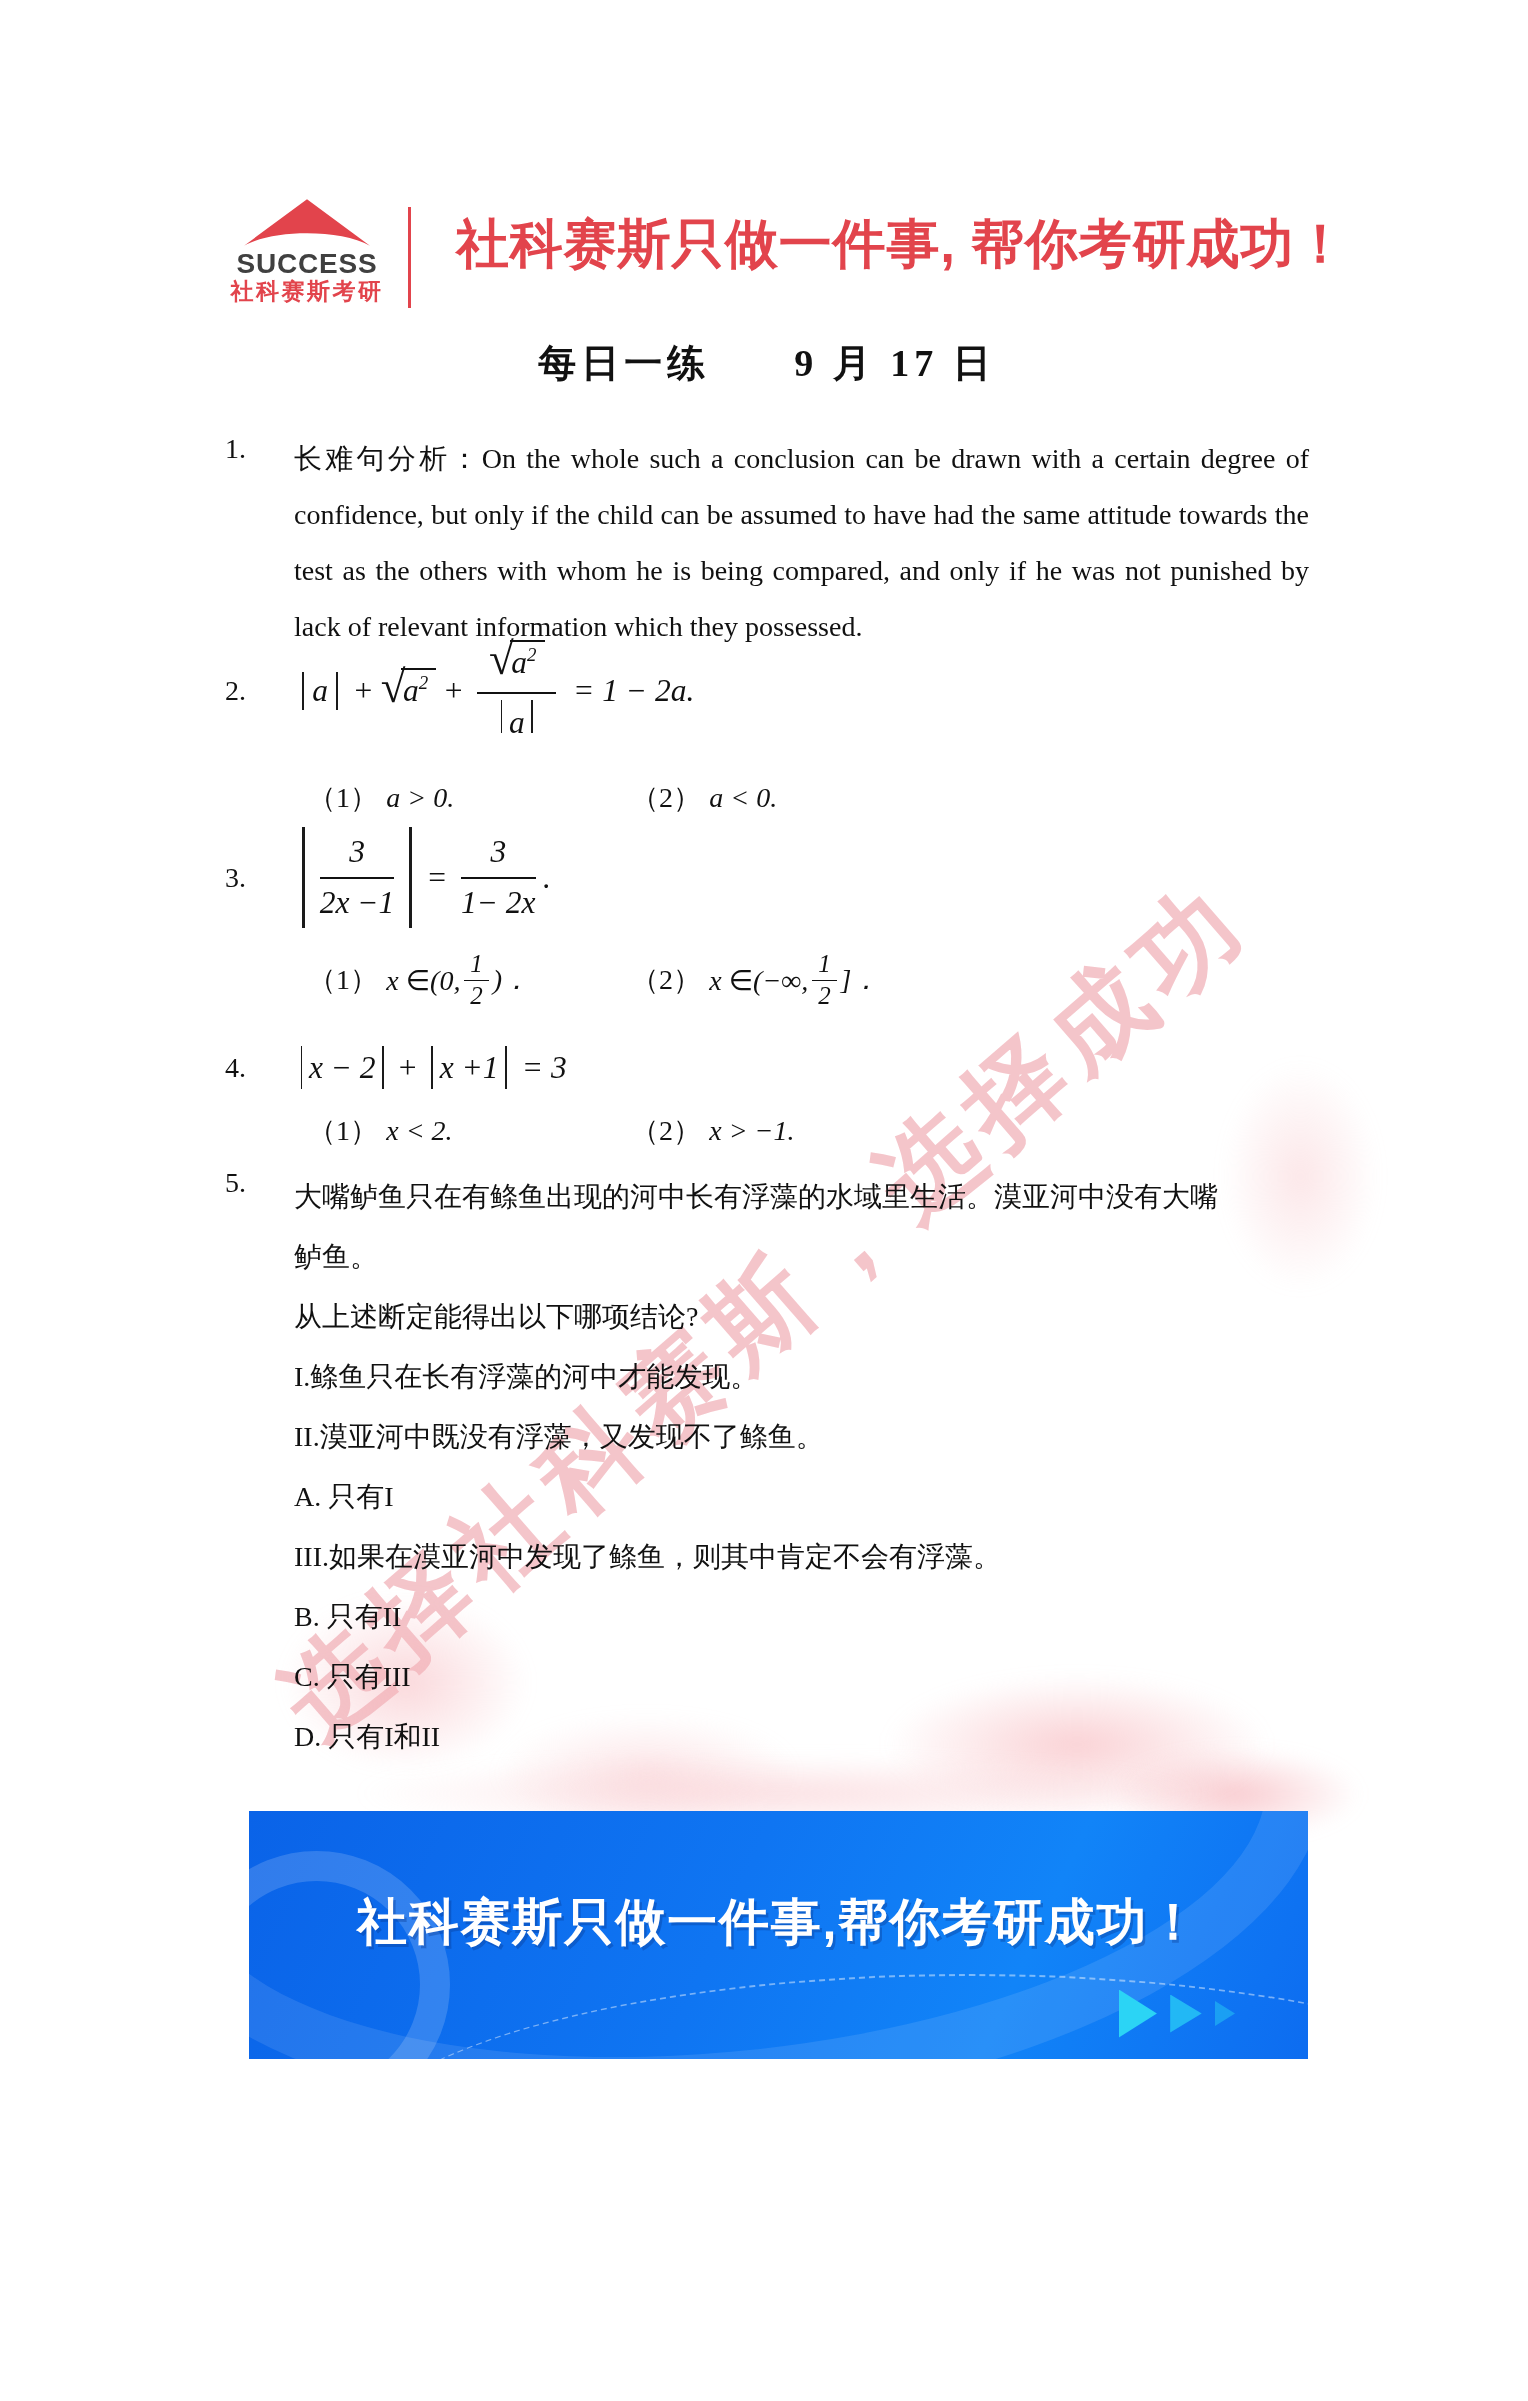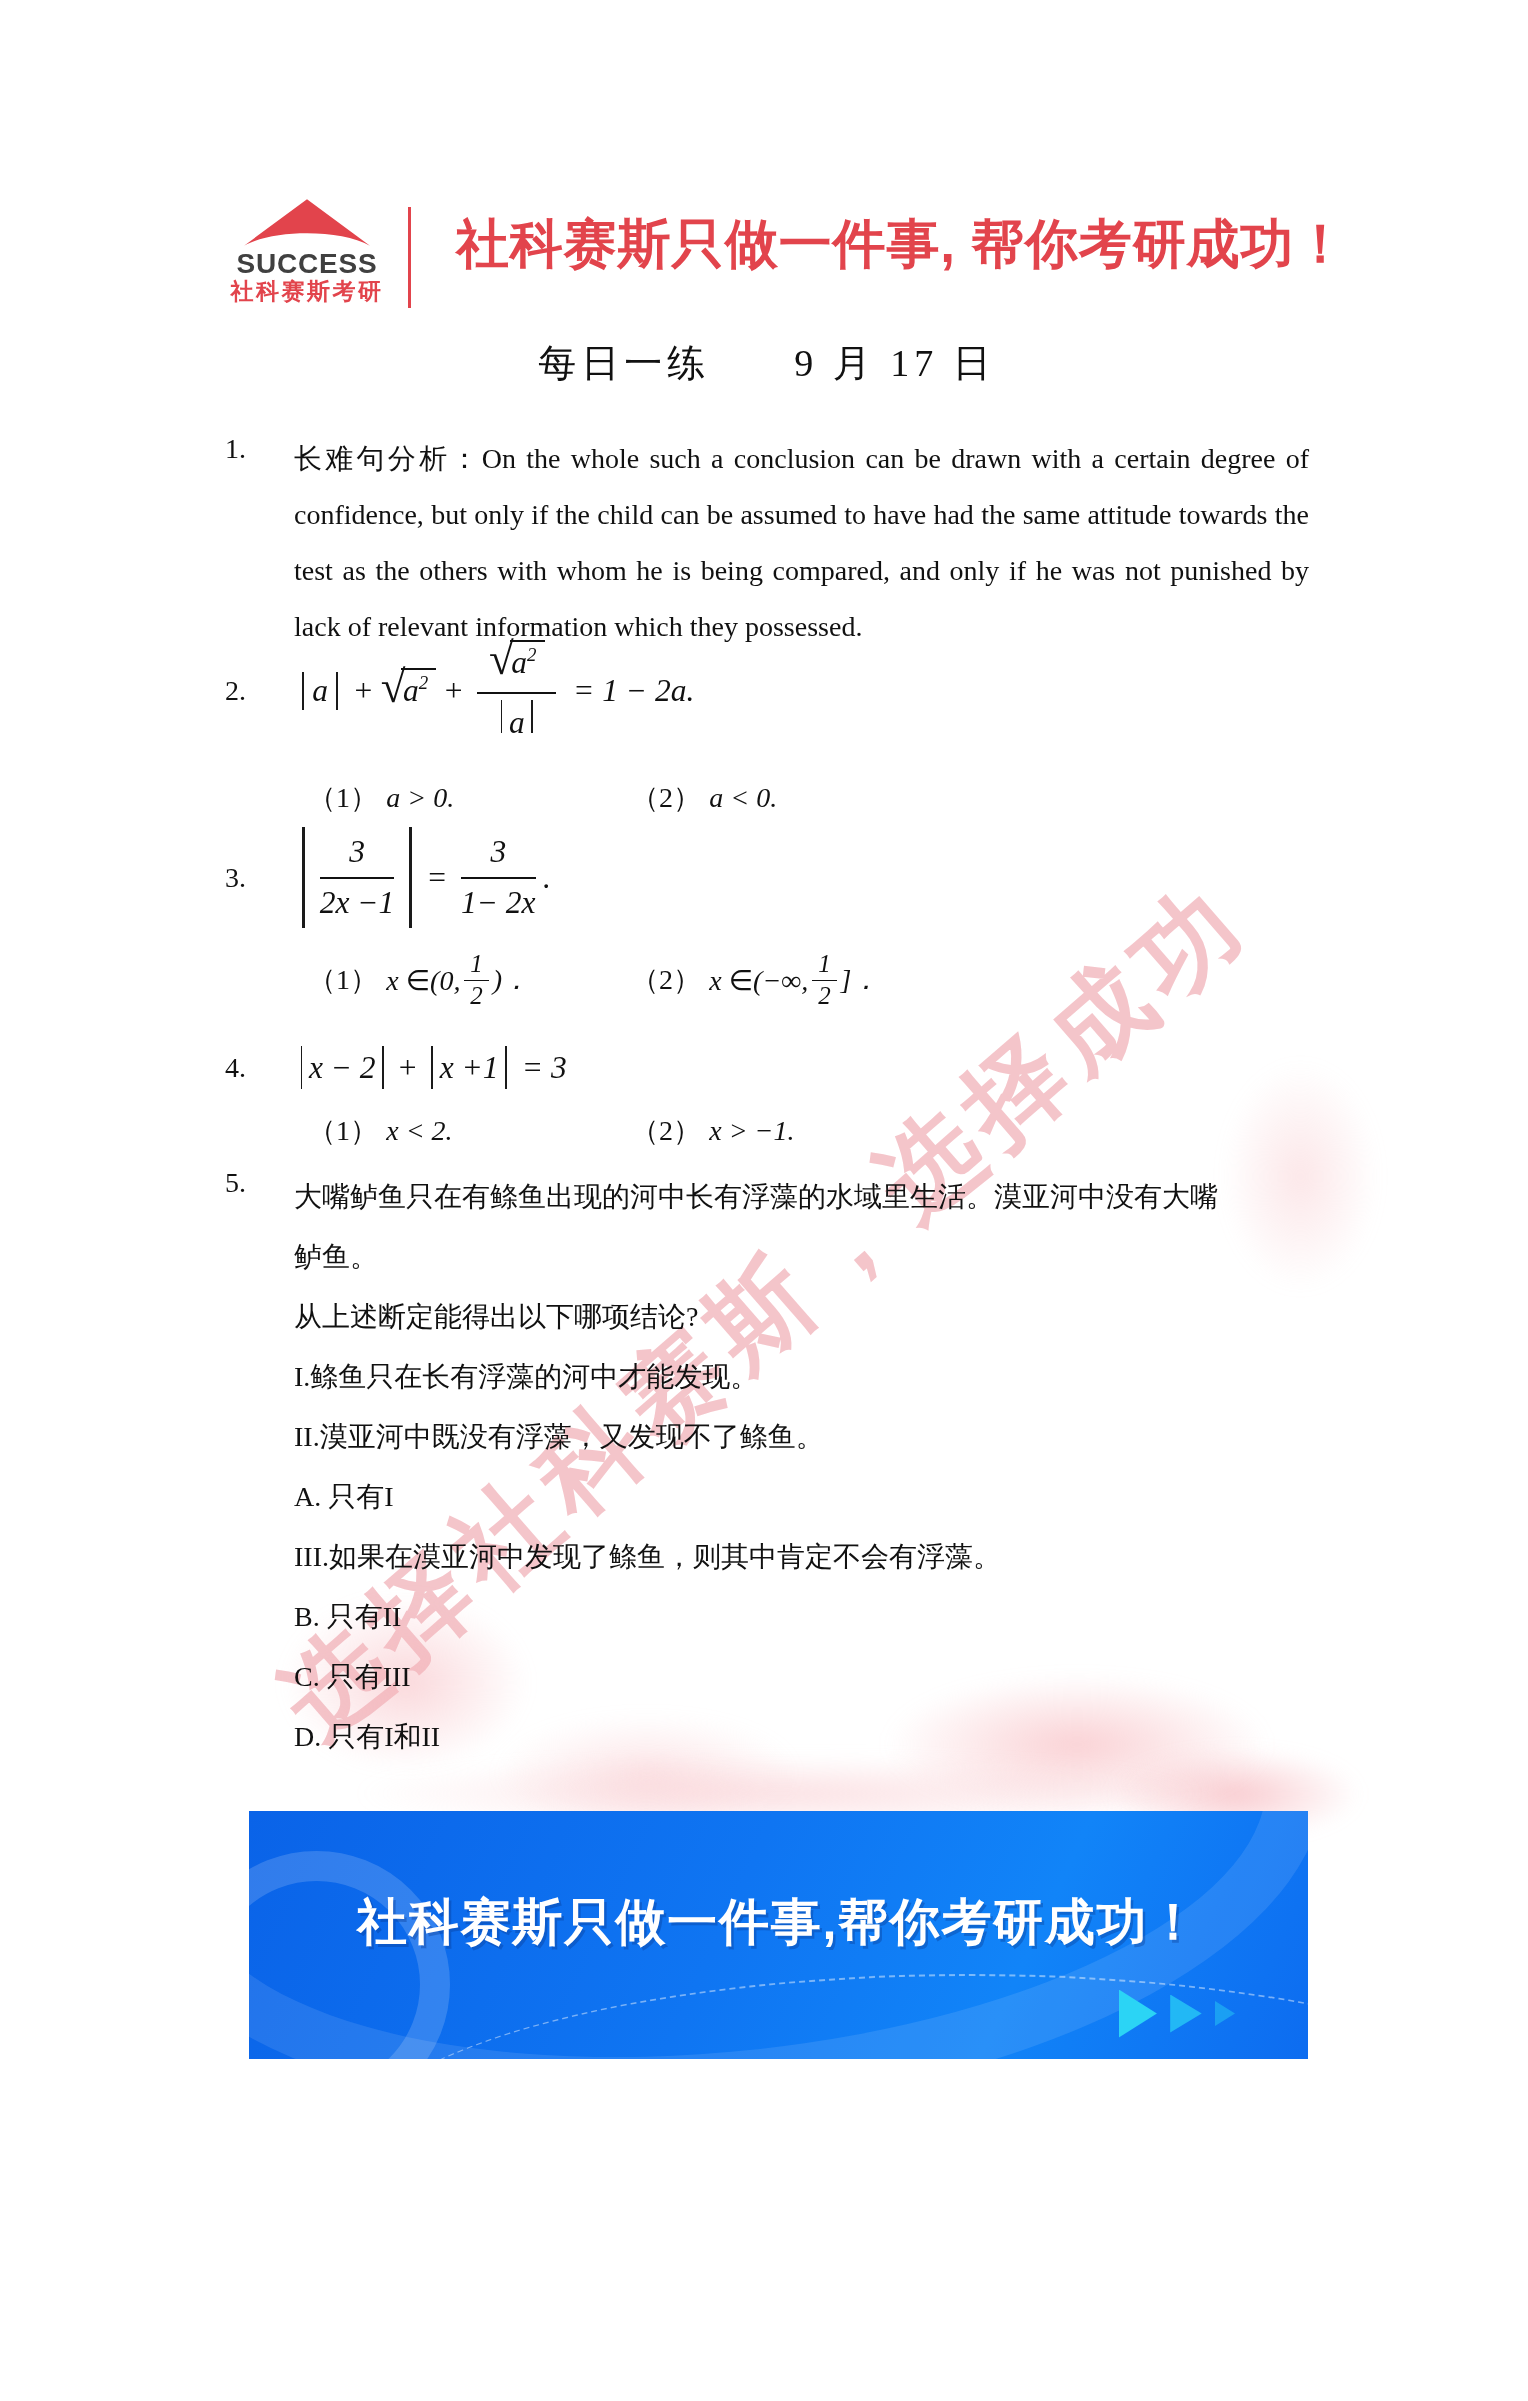--- a/index.html
+++ b/index.html
@@ -32,21 +32,21 @@
   #hdr-divider{position:absolute;left:408px;top:207px;width:2.5px;height:101px;background:#e2444c;}
   #headline{
     position:absolute;left:456px;top:209px;width:895px;
     font-family:"Liberation Sans","DejaVu Sans",sans-serif;
     font-size:53px;font-weight:700;color:#e2444c;letter-spacing:0.8px;white-space:nowrap;
   }
   
   #page-title{
     position:absolute;left:225px;top:338px;width:1084px;
     display:flex;justify-content:center;gap:84px;
-    font-size:38px;font-weight:400;letter-spacing:5px;
+    font-size:38px;font-weight:700;letter-spacing:5px;
   }
   
   .q{position:absolute;left:225px;width:1087px;}
   .qnum{font-size:28px;font-style:normal;}
   .qbody{font-size:28px;}
   .upright{font-style:normal;}
   
   #q1{top:431px;display:flex;}
   #q1 .qnum{width:69px;flex:none;padding-top:1.7px;}
   #q1 .qbody{line-height:56px;text-align:justify;width:1015px;}

